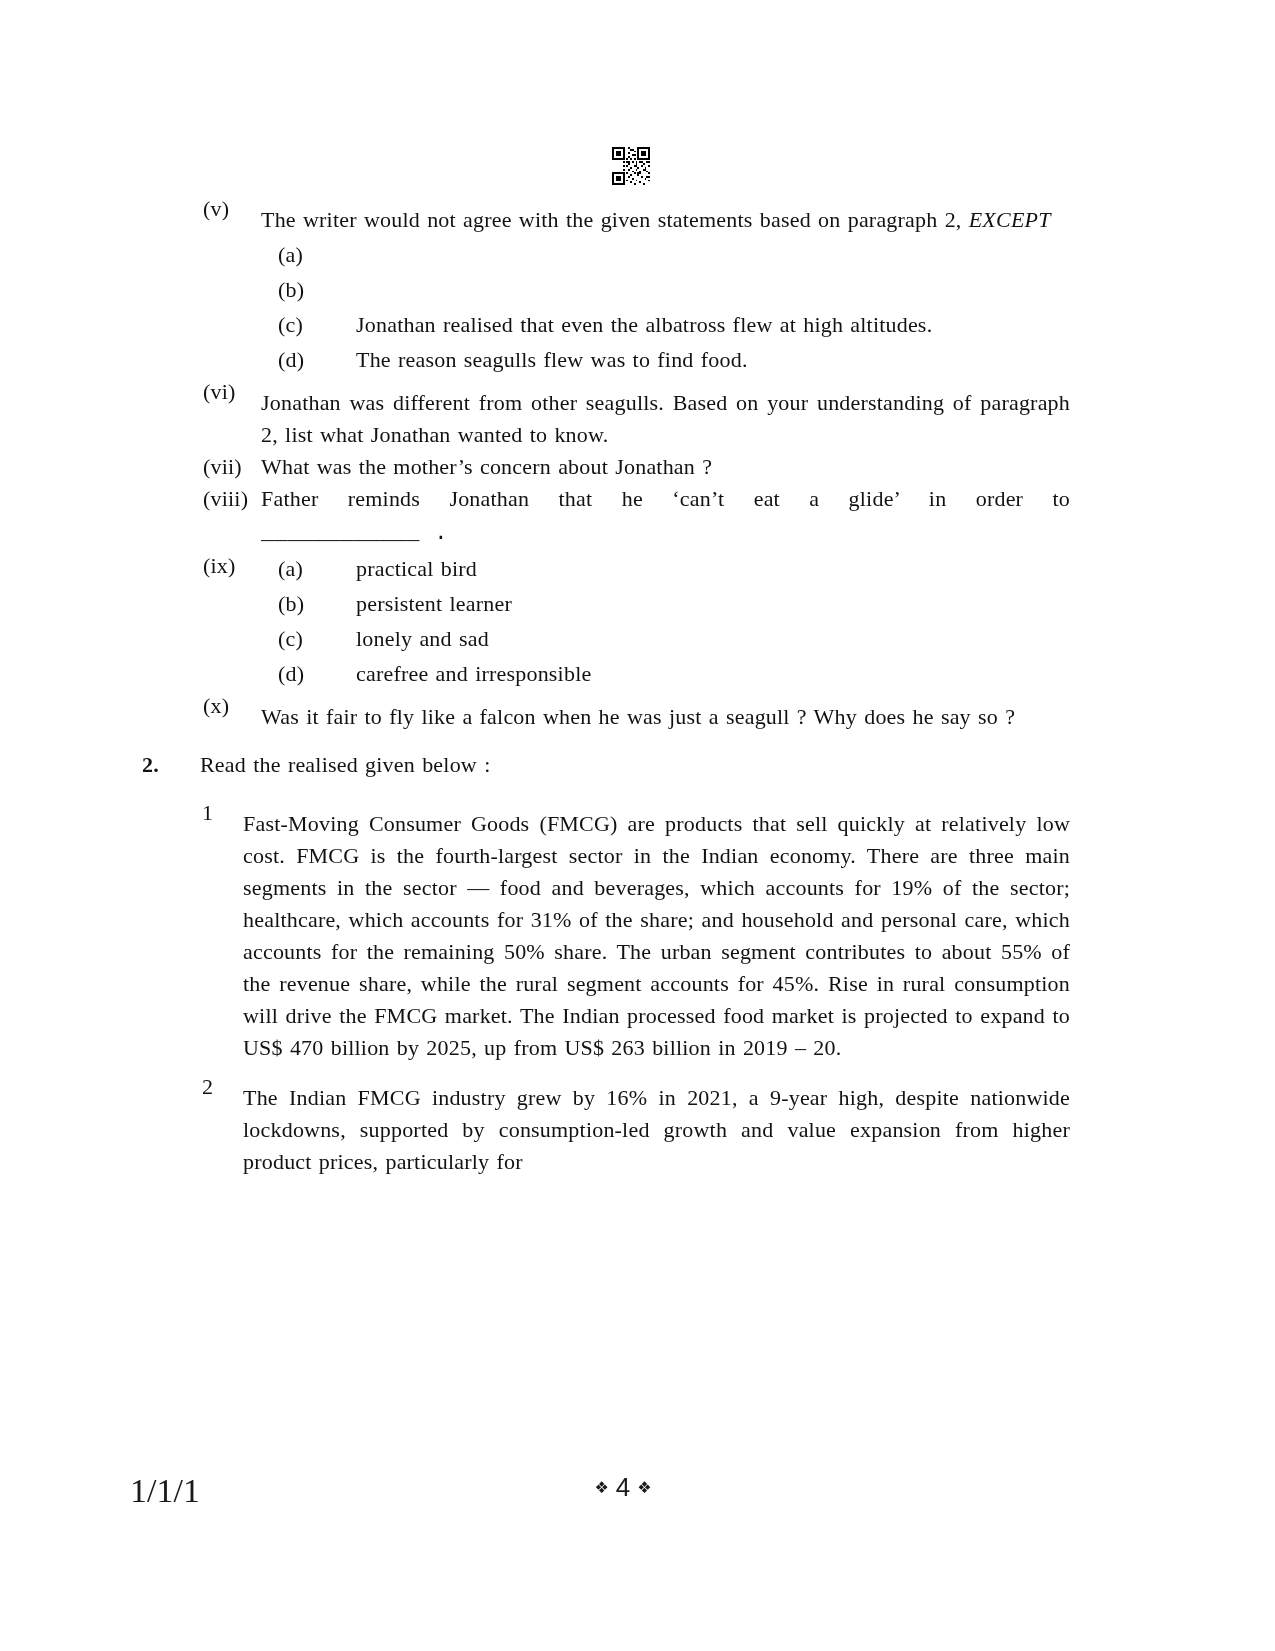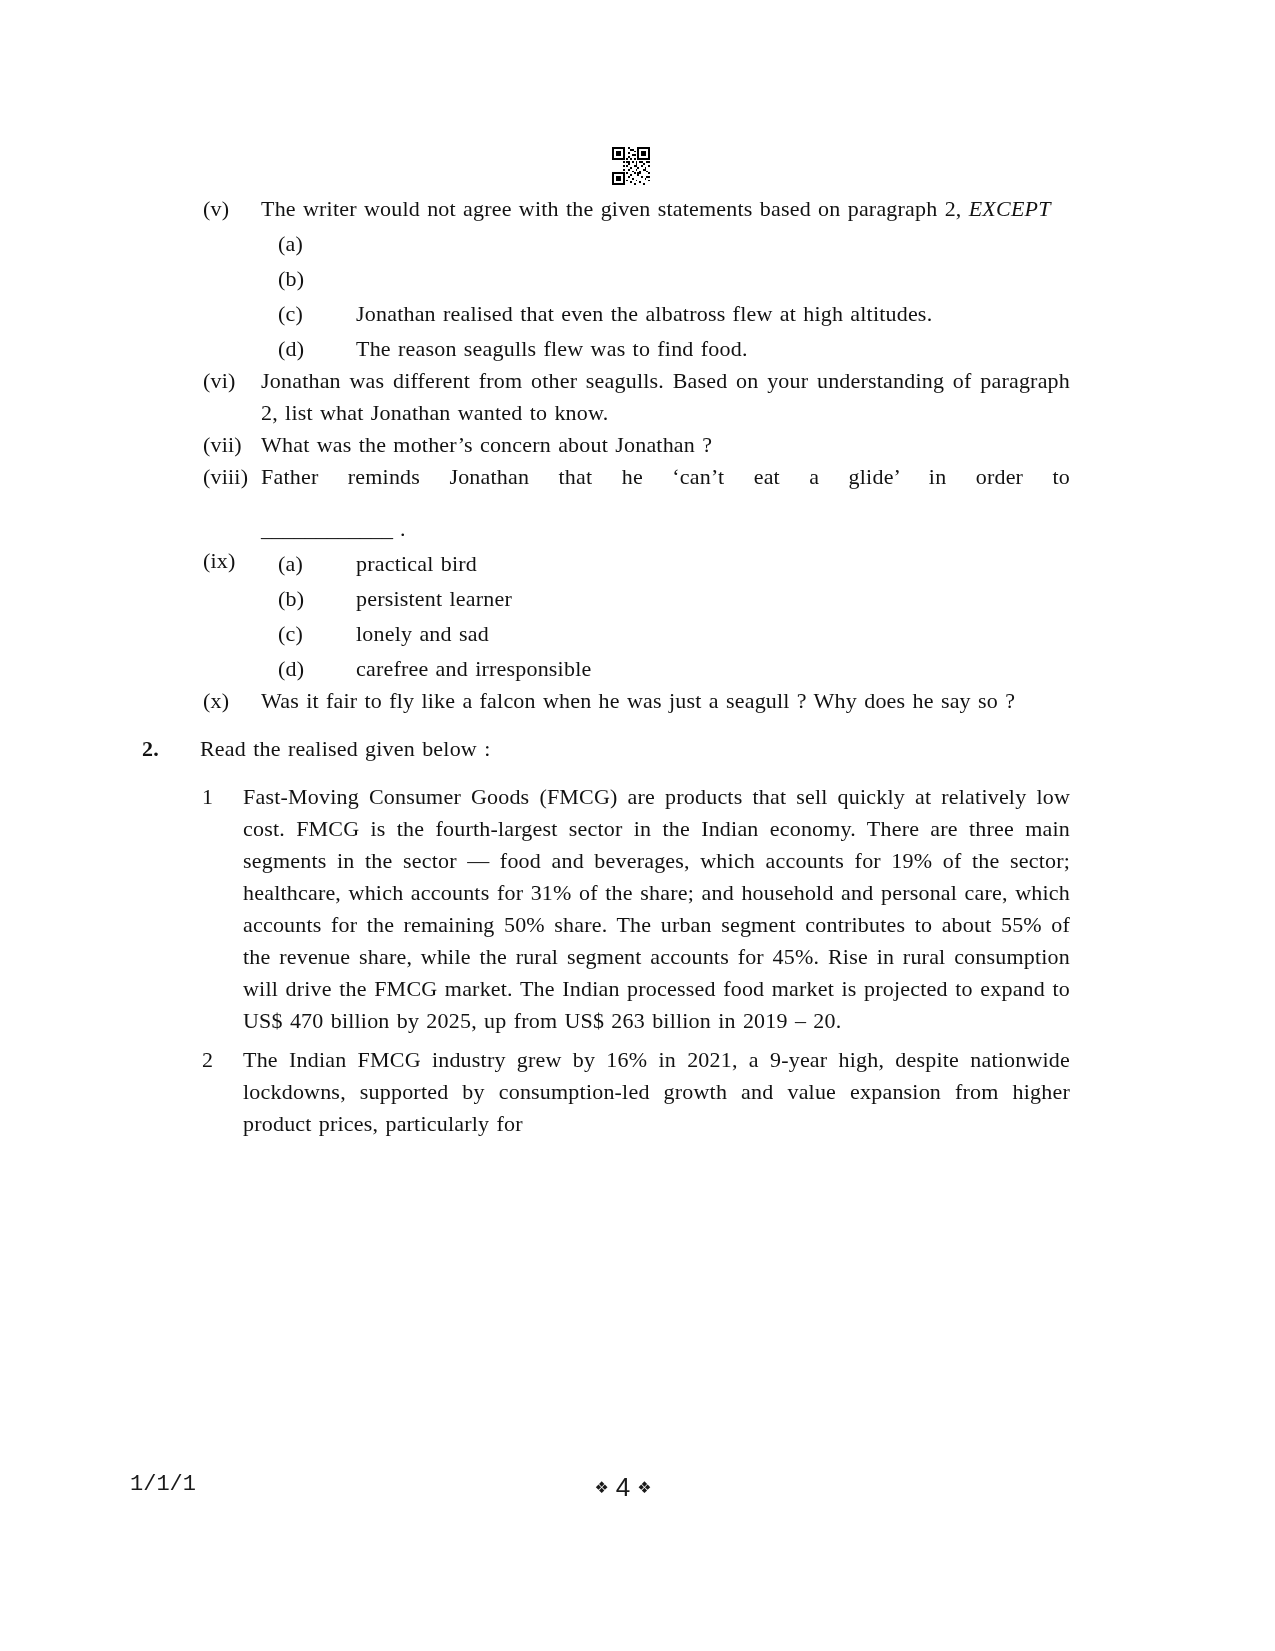--- a/index.html
+++ b/index.html
@@ -4,51 +4,51 @@
 <style>
   * { margin:0; padding:0; box-sizing:border-box; }
   html,body { background:#ffffff; }
   body {
     width:1275px; height:1651px; position:relative;
     font-family:"Liberation Serif", serif;
     color:#121212;
   }
   .content { position:absolute; left:130px; top:147px; width:990px; }
   .txt { font-size:22px; line-height:32px; letter-spacing:0.2px; word-spacing:1.5px; }
-  .just { text-align:justify; }
+  .just { text-align:justify;margin-top:11px; }
   .stretch { text-align:justify; text-align-last:justify; }
 
   .qr-row { height:38px; margin-bottom:8px; }
   .qr { margin-left:482px; width:38px; height:38px; display:block; }
 
   .questions { margin-left:73px; }
   .q { display:flex; align-items:flex-start; }
   .q-label { width:58px; flex:none; }
   .q-body { width:809px; flex:none; }
 
   .opts { }
   .opt { display:flex; margin-top:3px; padding-left:17px; }
   .opt-label { width:78px; flex:none; }
   .opt-text { white-space:nowrap; }
 
   .father-line { }
-  .blank-line { margin-top:20px; letter-spacing:0; }
+  .blank-line { margin-top:3px; letter-spacing:0;font-family:Liberation Mono, monospace; }
 
   .sec2 { display:flex; margin-top:16px; margin-left:12px; }
   .sec2-num { width:58px; flex:none; font-weight:bold; }
 
   .para { display:flex; margin-left:72px; }
   .para-1 { margin-top:16px; }
   .para-2 { margin-top:7px; }
   .para-num { width:41px; flex:none; }
   .para-body { width:827px; flex:none; }
 
   .footer-left {
     position:absolute; left:130px; top:1472px;
-    font-family:Liberation Mono, monospace; font-size:22px; color:#1a1a1a;
+    font-family:Liberation Serif, serif; font-size:34px; color:#1a1a1a;
   }
   .footer-center {
     position:absolute; left:0; top:1472px; width:1246px; text-align:center;
     font-family:"Liberation Sans", sans-serif; font-size:26px; color:#1a1a1a;
   }
   .orn { font-size:16px; vertical-align:3px; padding:0 7px; }
 </style>
 </head>
 <body>
 

